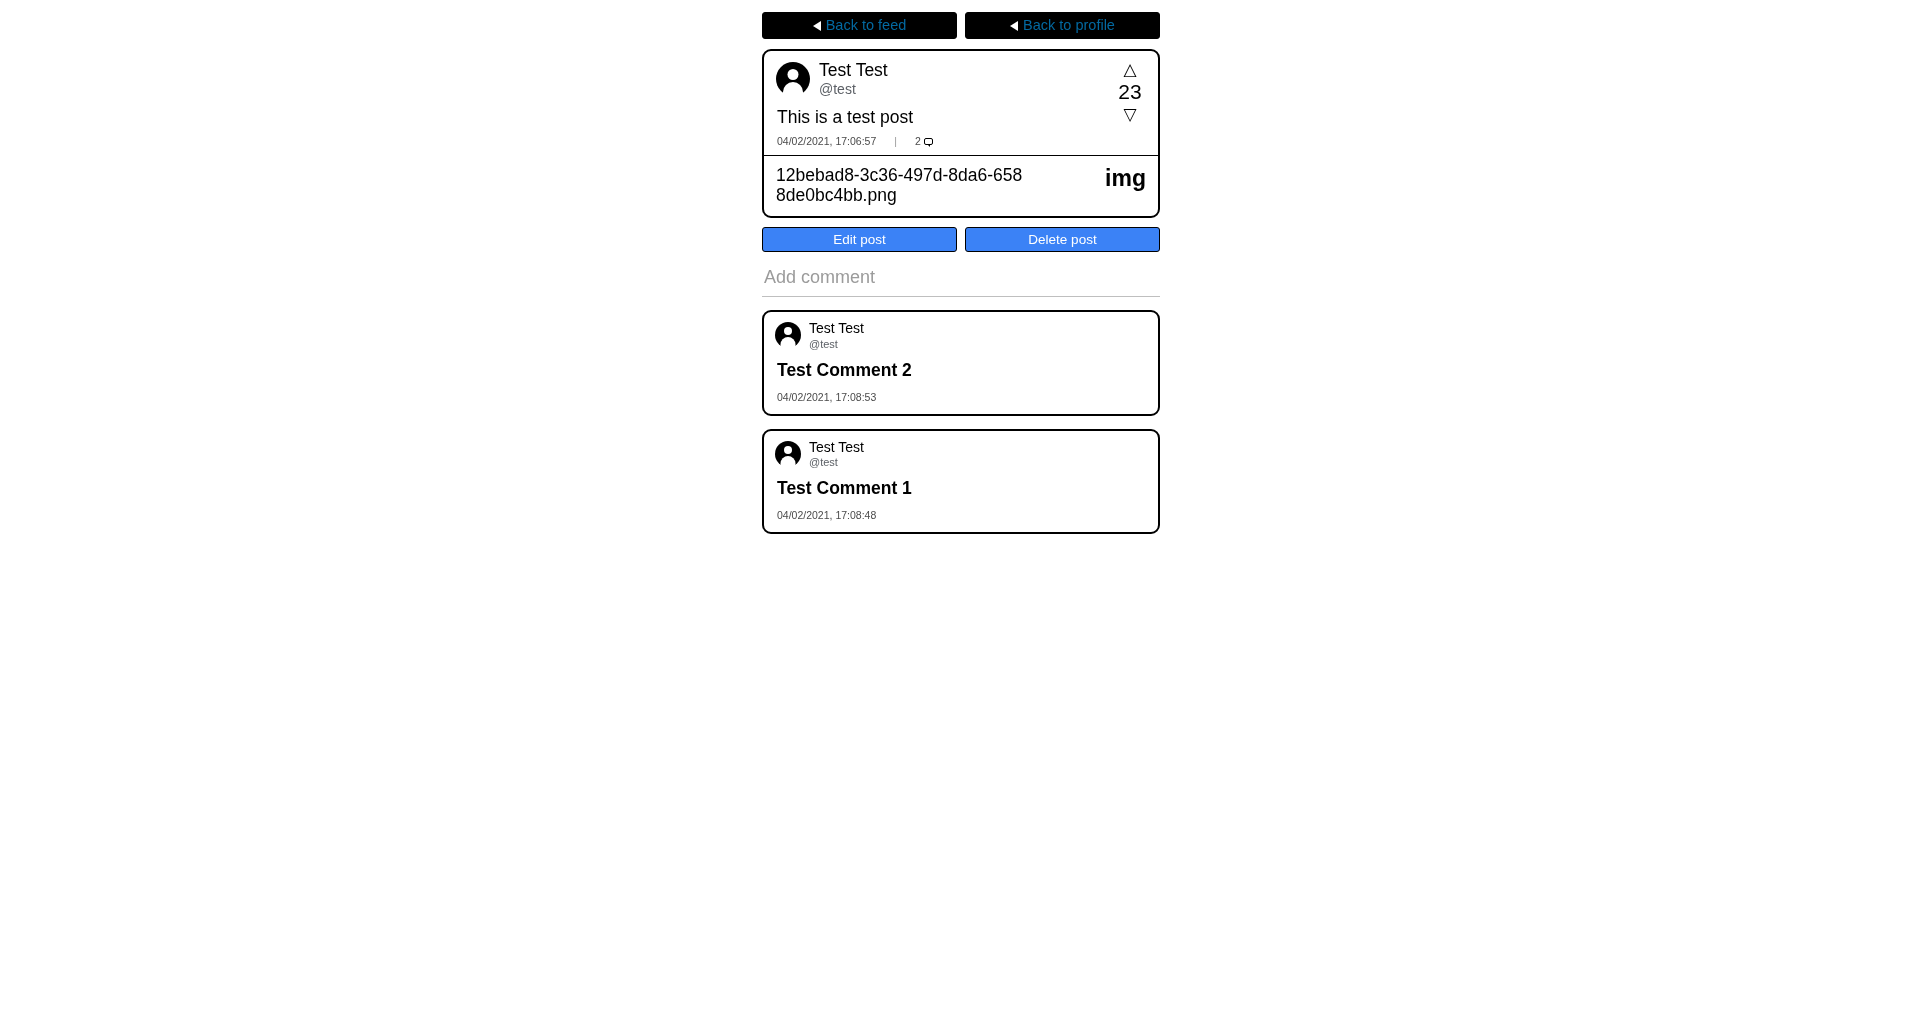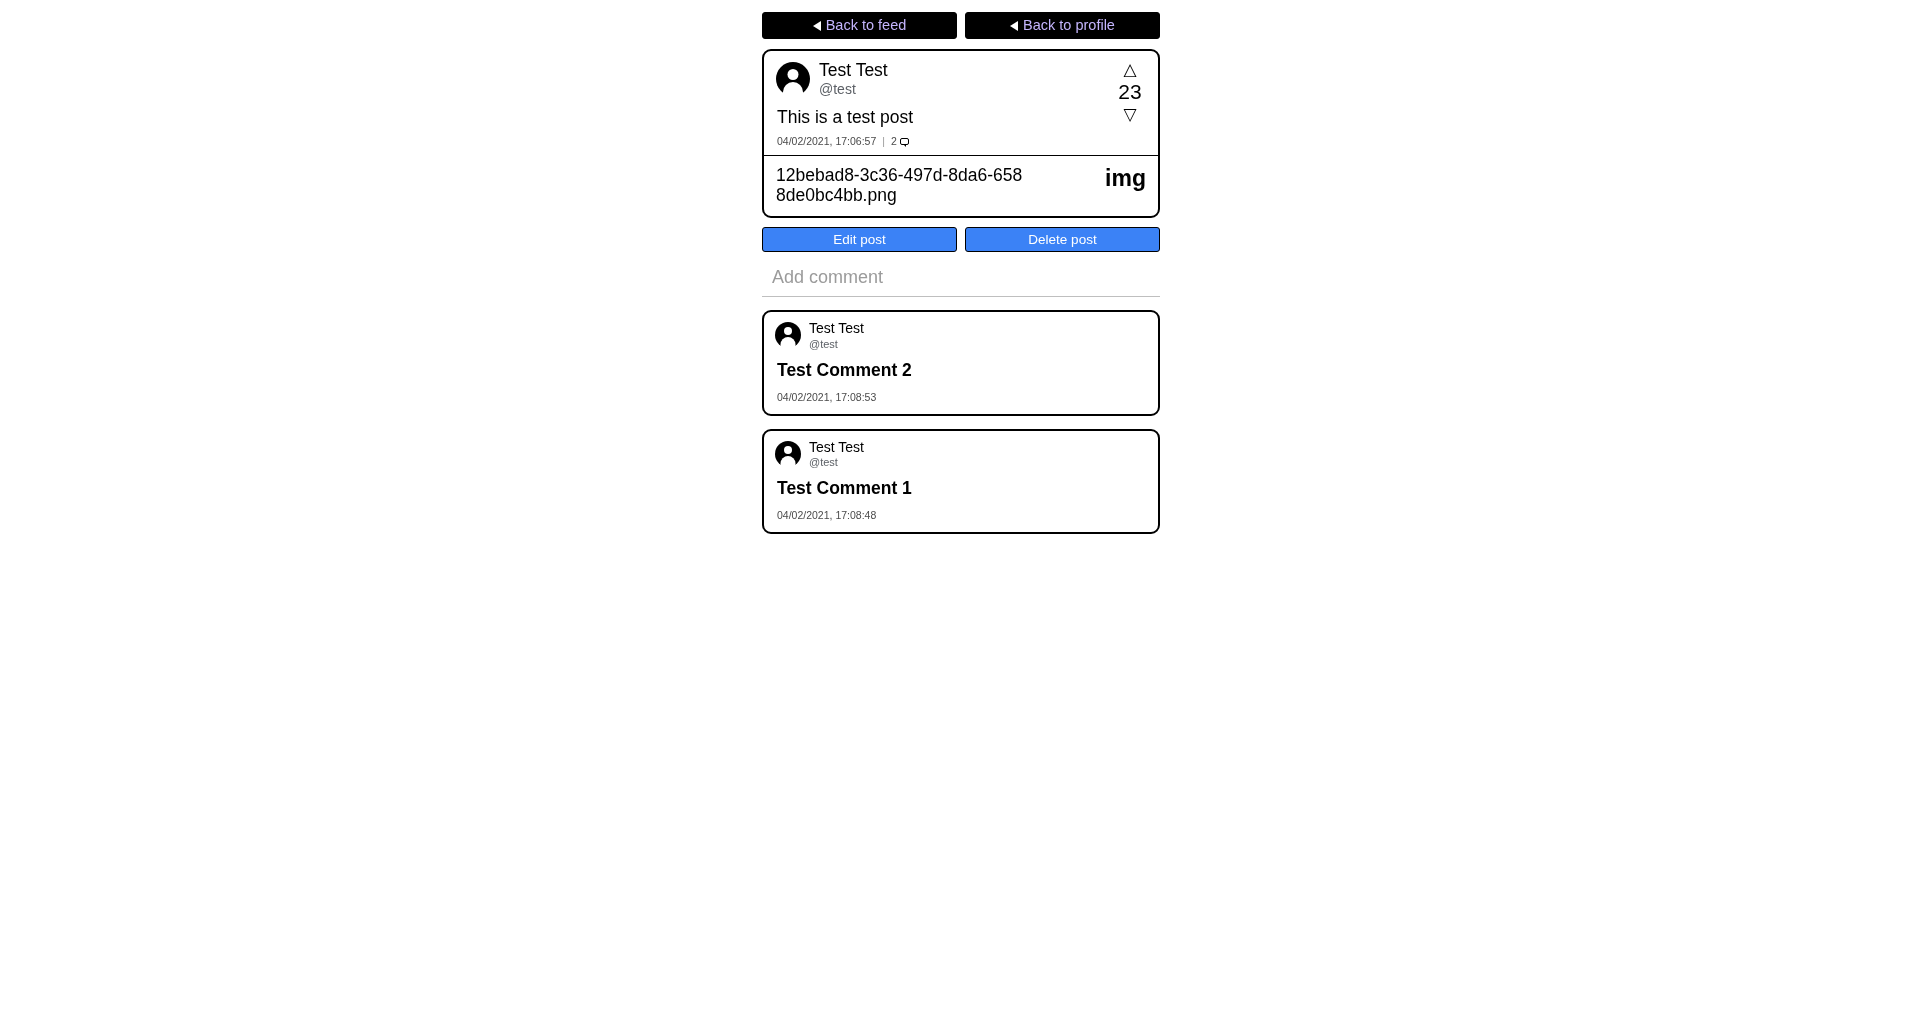--- a/index.html
+++ b/index.html
@@ -30,21 +30,21 @@
   
   .nav-row {
     display: flex;
     gap: 8px;
     width: 398px;
   }
   .nav-btn {
     flex: 1 1 0;
     height: 27px;
     background: #000000;
-    color: #c4b5fd;
+    color: #0369a1;
     border: 1px solid #000000;
     border-radius: 3px;
     font-family: "Liberation Sans", sans-serif;
     font-size: 14.5px;
     line-height: 25px;
     text-align: center;
     cursor: pointer;
     padding: 0;
     display: flex;
     align-items: center;
@@ -141,21 +141,21 @@
     color: #000000;
     margin-top: 10px;
     padding-left: 1px;
   }
   .post-meta {
     margin-top: 7px;
     font-size: 10.5px;
     color: #4a4a4a;
     display: flex;
     align-items: center;
-    gap: 6px;
+    gap: 18px;
     padding-left: 1px;
   }
   .meta-sep { color: #9a9a9a; }
   .comment-count {
     display: flex;
     align-items: center;
     gap: 3px;
   }
   .speech-icon {
     display: inline-block;
@@ -245,21 +245,20 @@
   }
   .comment-input {
     width: 100%;
     border: none;
     outline: none;
     background: transparent;
     font-family: "Liberation Sans", sans-serif;
     font-size: 18px;
     color: #000000;
     padding: 0 0 4px 2px;
-    margin-left: 8px;
   }
   .comment-input::placeholder { color: #9b9b9b; }
 
   
   .comment-card {
     margin-top: 13px;
     width: 398px;
     border: 2px solid #000000;
     border-radius: 9px;
     background: #ffffff;

